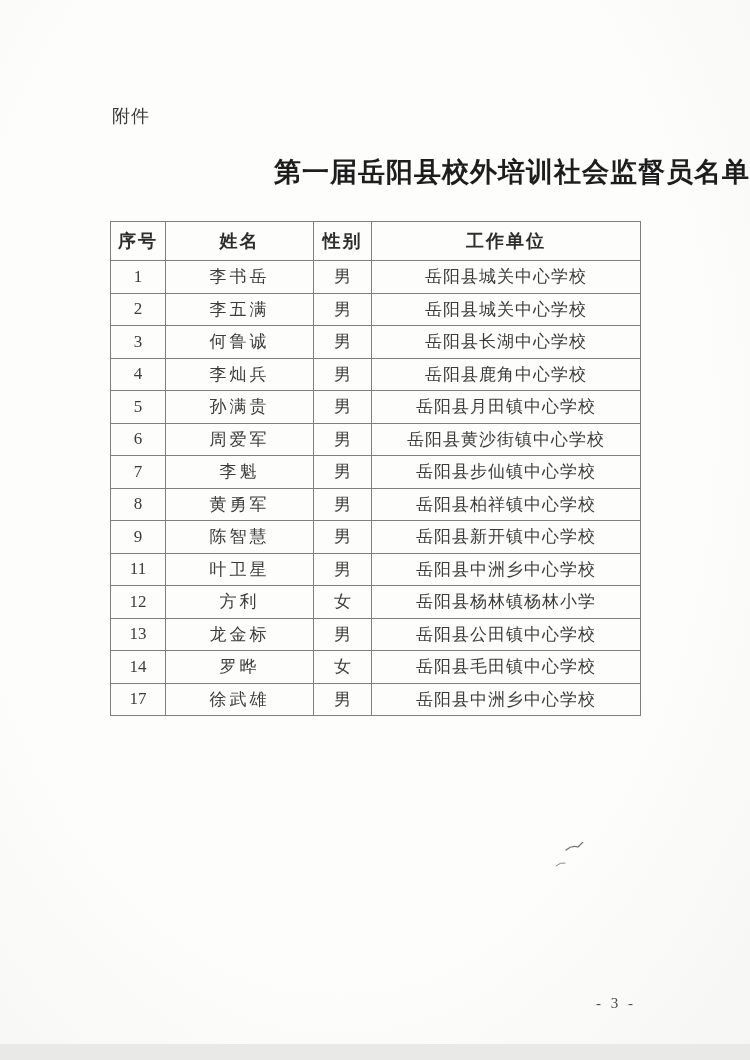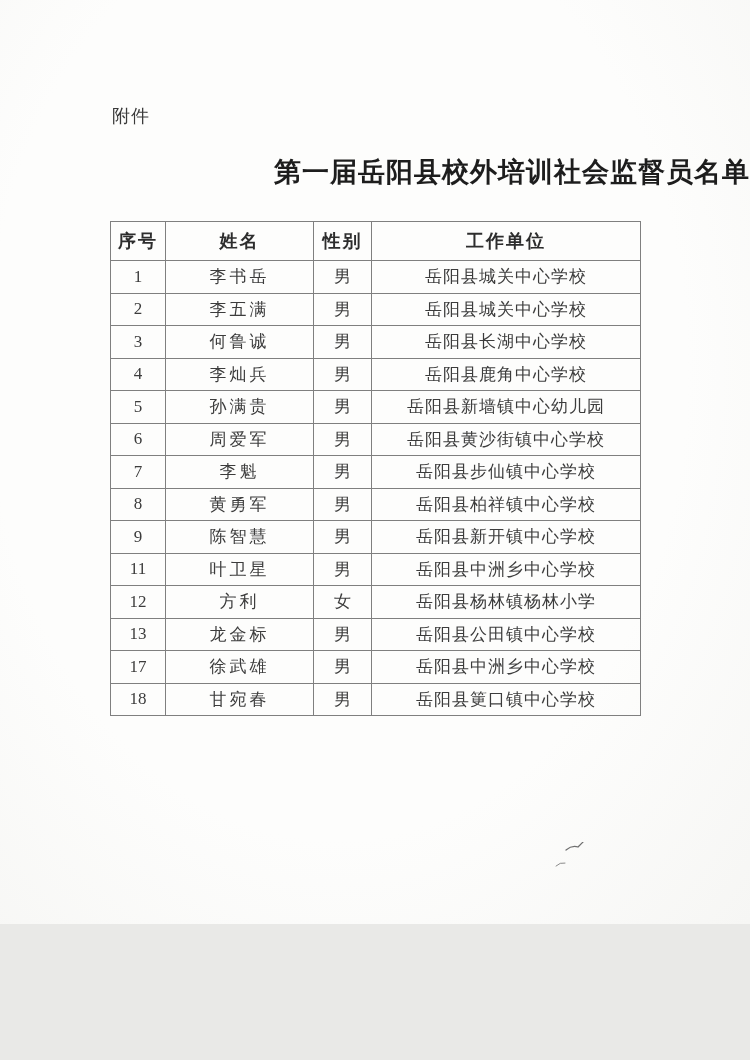--- a/index.html
+++ b/index.html
@@ -3,21 +3,21 @@
 <meta charset="utf-8">
 <style>
   html, body {
     margin: 0;
     padding: 0;
     background: #e9e9e7;
   }
   .page {
     position: relative;
     width: 750px;
-    height: 924px;
+    height: 1044px;
     margin: 0 auto;
     background: #fcfcfb;
     background-image: radial-gradient(ellipse at 45% 40%, #fdfdfc 60%, #f6f6f4 100%);
     overflow: hidden;
     font-family: "Liberation Serif", "DejaVu Serif", serif;
     color: #383838;
   }
   .attachment-label {
     position: absolute;
     left: 112px;
@@ -137,21 +137,21 @@
         <tr>
           <td class="cell-index">4</td>
           <td class="cell-name">李灿兵</td>
           <td class="cell-gender">男</td>
           <td class="cell-unit">岳阳县鹿角中心学校</td>
         </tr>
         <tr>
           <td class="cell-index">5</td>
           <td class="cell-name">孙满贵</td>
           <td class="cell-gender">男</td>
-          <td class="cell-unit">岳阳县新墙镇中心幼儿园</td>
+          <td class="cell-unit">岳阳县月田镇中心学校</td>
         </tr>
         <tr>
           <td class="cell-index">6</td>
           <td class="cell-name">周爱军</td>
           <td class="cell-gender">男</td>
           <td class="cell-unit">岳阳县黄沙街镇中心学校</td>
         </tr>
         <tr>
           <td class="cell-index">7</td>
           <td class="cell-name">李魁</td>
@@ -182,30 +182,30 @@
           <td class="cell-gender">女</td>
           <td class="cell-unit">岳阳县杨林镇杨林小学</td>
         </tr>
         <tr>
           <td class="cell-index">13</td>
           <td class="cell-name">龙金标</td>
           <td class="cell-gender">男</td>
           <td class="cell-unit">岳阳县公田镇中心学校</td>
         </tr>
         <tr>
+          <td class="cell-index">14</td>
+          <td class="cell-name">罗晔</td>
+          <td class="cell-gender">女</td>
+          <td class="cell-unit">岳阳县毛田镇中心学校</td>
+        </tr>
+        <tr>
           <td class="cell-index">17</td>
           <td class="cell-name">徐武雄</td>
           <td class="cell-gender">男</td>
           <td class="cell-unit">岳阳县中洲乡中心学校</td>
-        </tr>
-        <tr>
-          <td class="cell-index">18</td>
-          <td class="cell-name">甘宛春</td>
-          <td class="cell-gender">男</td>
-          <td class="cell-unit">岳阳县筻口镇中心学校</td>
         </tr>
       </tbody>
   </table>
 
   <svg class="pen-mark" viewBox="0 0 44 34" xmlns="http://www.w3.org/2000/svg">
     <path d="M14 8 q6 -5 12 -3 l6 -6" fill="none" stroke="#6f6f6f" stroke-width="1.2" stroke-linecap="round"></path>
     <path d="M4 24 q4 -4 9 -3" fill="none" stroke="#8a8a8a" stroke-width="1" stroke-linecap="round"></path>
   </svg>
 
   <div class="page-number">- 3 -</div>

